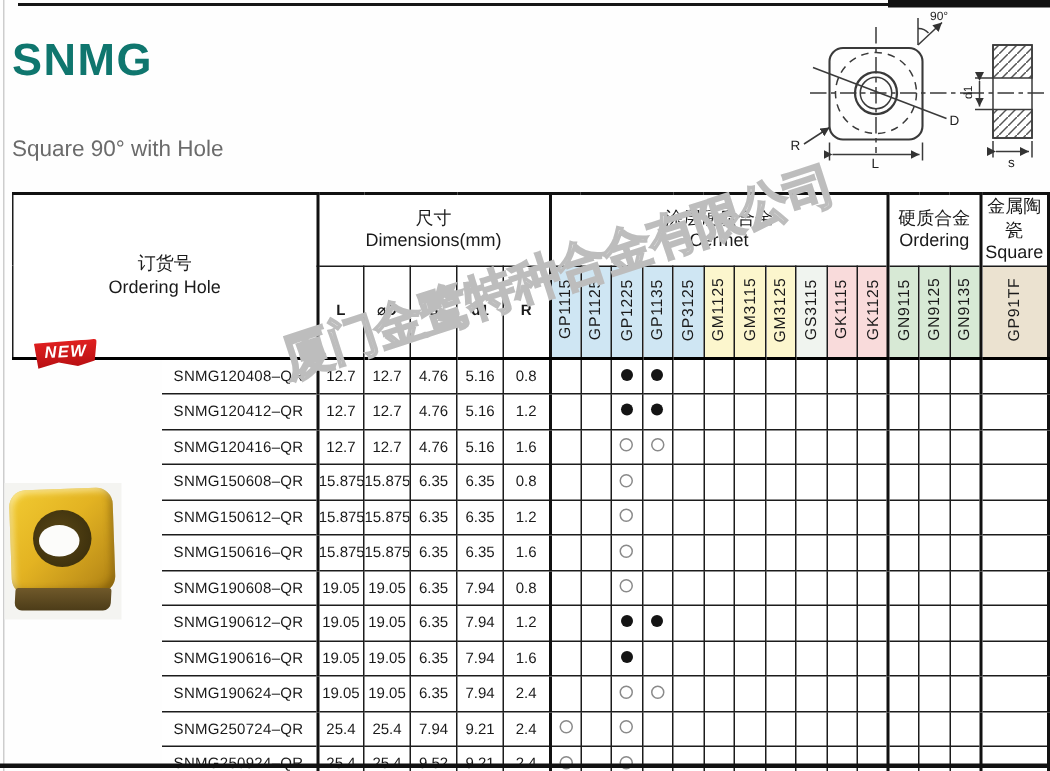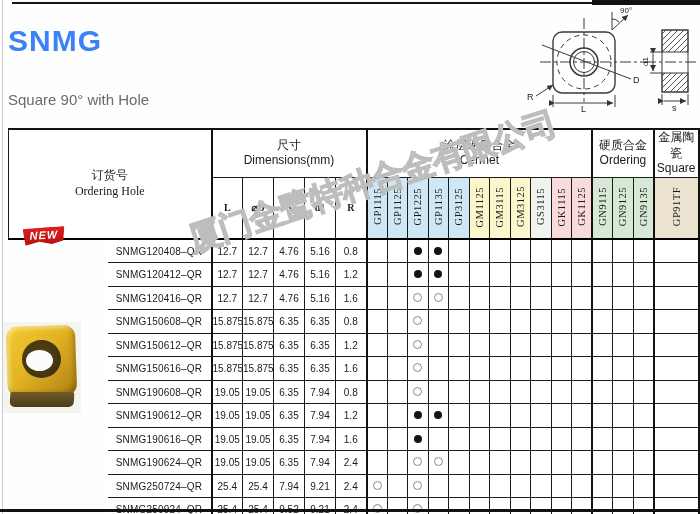--- a/index.html
+++ b/index.html
@@ -6,21 +6,21 @@
   body{font-family:"Liberation Sans","DejaVu Sans",sans-serif;background:#ffffff;}
   .page{position:relative;width:700px;height:514px;background:#fefefe;overflow:hidden;}
 
   
   .topline{position:absolute;left:12px;top:2px;width:688px;height:2px;background:#161616;}
   .topstub{position:absolute;left:592px;top:0;width:108px;height:5px;background:#111;}
   .leftline{position:absolute;left:2px;top:0;width:1px;height:514px;background:#cdcdcd;}
   .bottombar{position:absolute;left:0;top:509px;width:700px;height:3px;background:#111;}
 
   
-  .title{position:absolute;left:8px;top:24px;font-size:30px;font-weight:bold;color:#3b82f6;letter-spacing:1px;}
+  .title{position:absolute;left:8px;top:24px;font-size:30px;font-weight:bold;color:#0f766e;letter-spacing:1px;}
   .subtitle-cn{position:absolute;left:8px;top:60px;font-size:21px;font-weight:bold;color:#111;}
   .subtitle-en{position:absolute;left:8px;top:91px;font-size:15px;color:#6b6b6b;}
 
   
   .watermark{position:absolute;left:188px;top:219px;width:520px;height:36px;
     font-size:33px;font-weight:bold;letter-spacing:-1px;white-space:nowrap;
     color:rgba(190,190,190,0.18);-webkit-text-stroke:1.3px #bdbdbd;
     transform:rotate(-18deg);transform-origin:0 50%;z-index:40;pointer-events:none;}
 
   
@@ -46,21 +46,21 @@
 
   
   table.t{position:absolute;left:8px;top:128px;width:690px;border-collapse:collapse;table-layout:fixed;}
   table.t th,table.t td{border:1px solid #1c1c1c;padding:0;text-align:center;vertical-align:middle;
     font-size:10px;color:#1a1a1a;background:#fff;overflow:hidden;}
   table.t thead tr.gr1 th{height:38px;}
   table.t thead tr.gr2 th{height:60px;}
   table.t tbody td{height:22.5px;}
   th.ordering{border-left:2px solid #111;}
   tr.gr1 th{border-top:2px solid #111;}
-  .thick-bottom{border-bottom:2.5px solid #000 !important;font-family:Liberation Serif, serif;}
+  .thick-bottom{border-bottom:2.5px solid #000 !important;}
   .gb{border-right:2px solid #111 !important;}
   td.spacer{border:none !important;background:transparent !important;}
   td.code{border-left:none !important;font-size:11px;letter-spacing:0.2px;}
   td.dim{font-size:9.5px;}
   .hdr-cn{font-size:12px;font-weight:normal;line-height:1.3;}
   .hdr-en{font-size:12px;font-weight:normal;line-height:1.3;}
   th .vtext{display:inline-block;writing-mode:vertical-rl;transform:rotate(180deg);
     font-size:10.5px;font-weight:normal;letter-spacing:0.5px;max-height:56px;}
   span.dot{display:inline-block;width:8px;height:8px;border-radius:50%;}
   span.dot.filled{background:#141414;}

